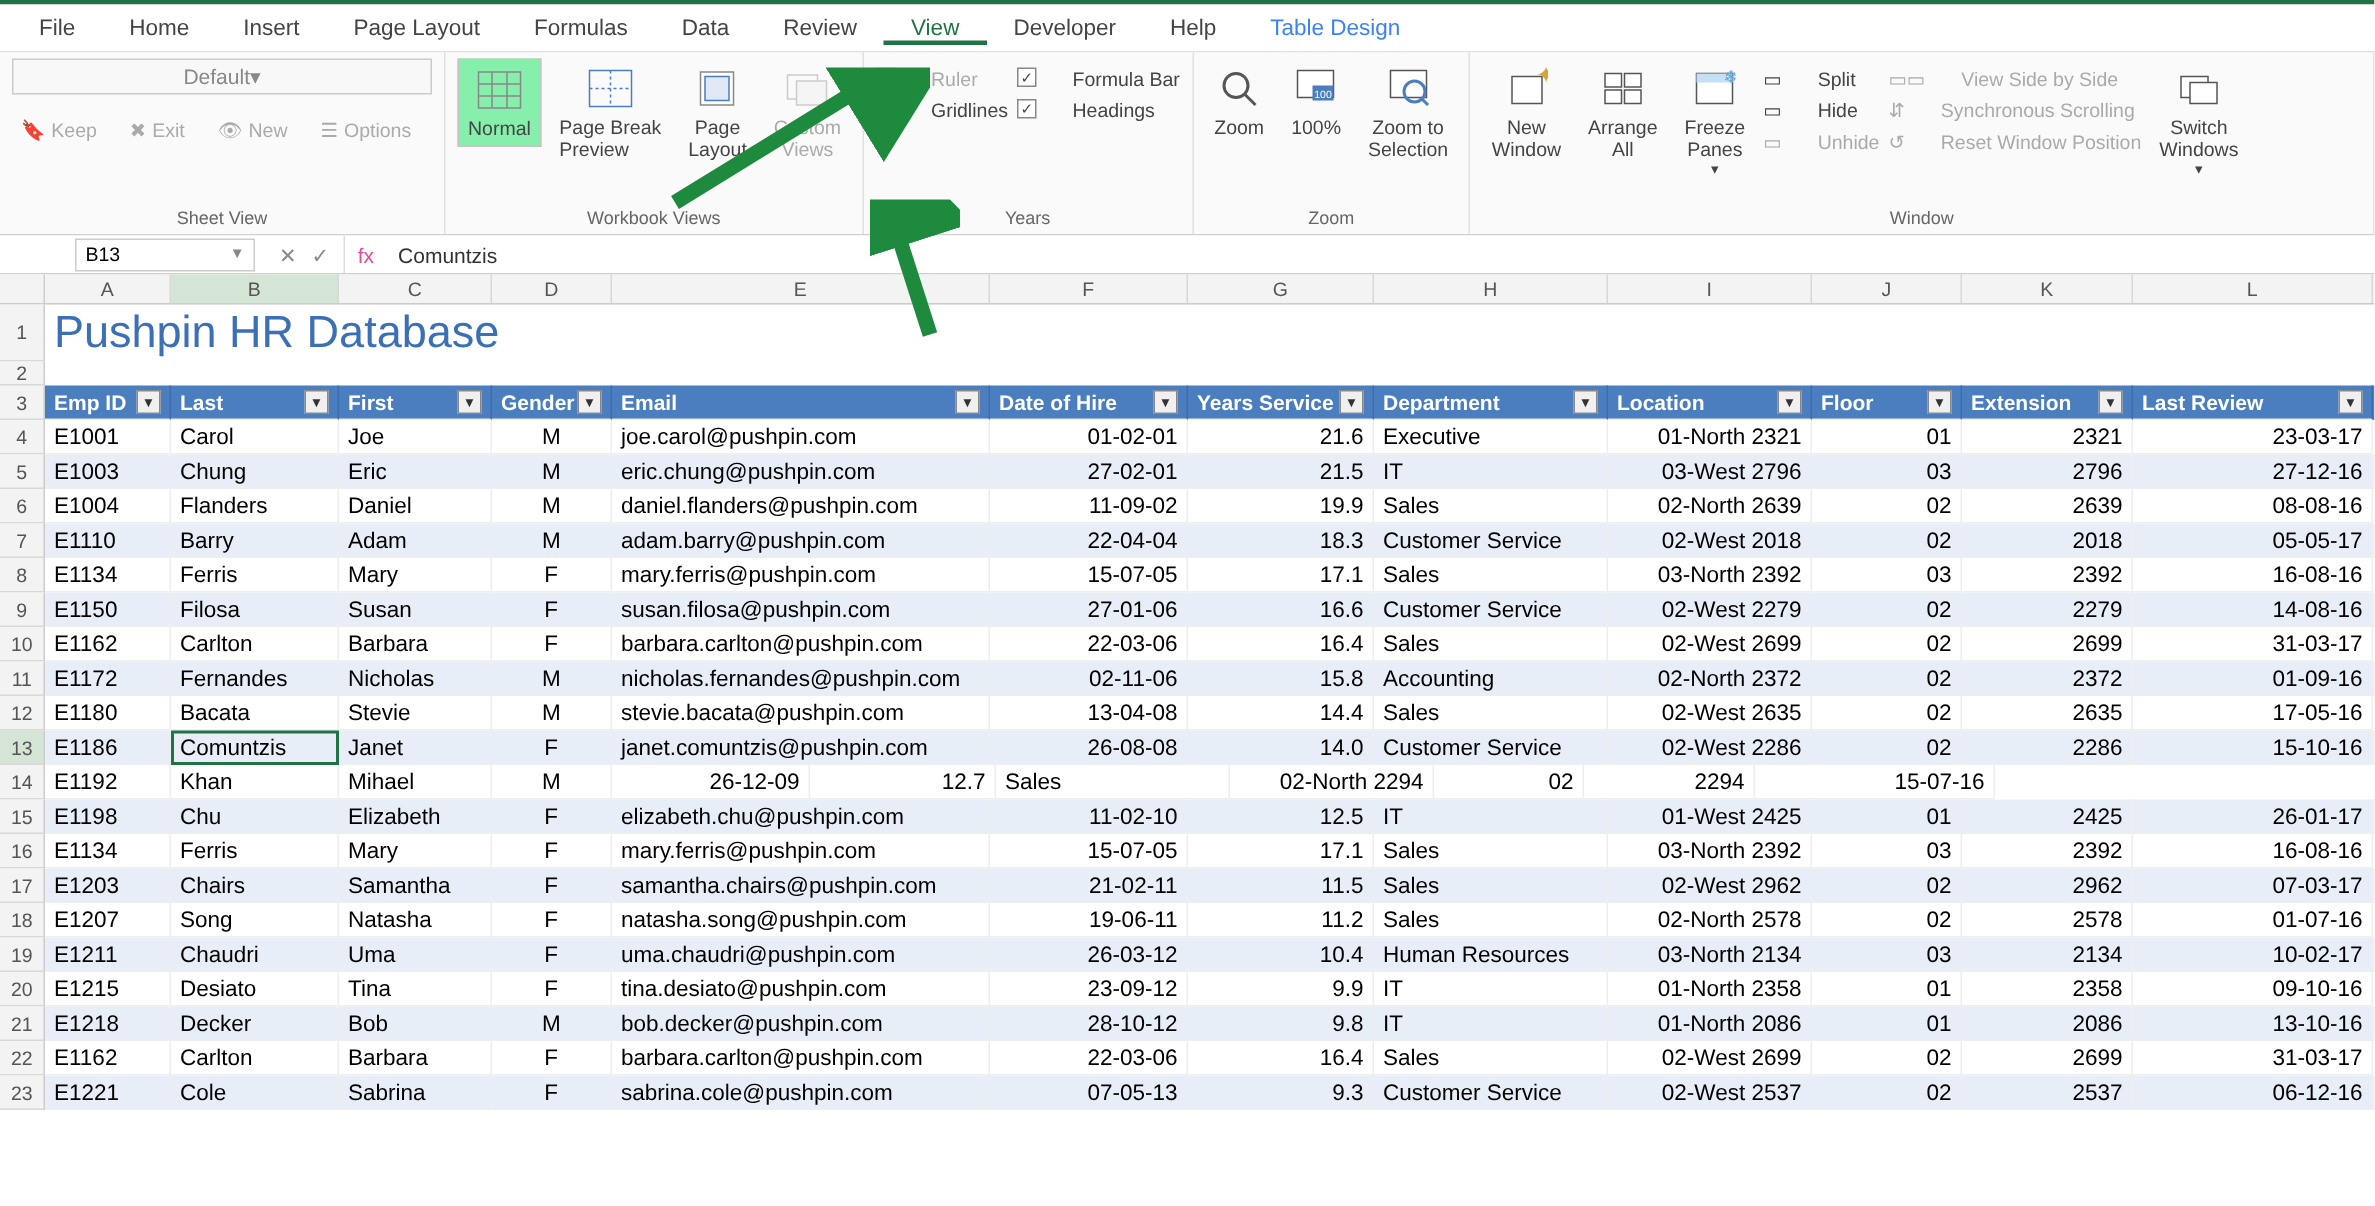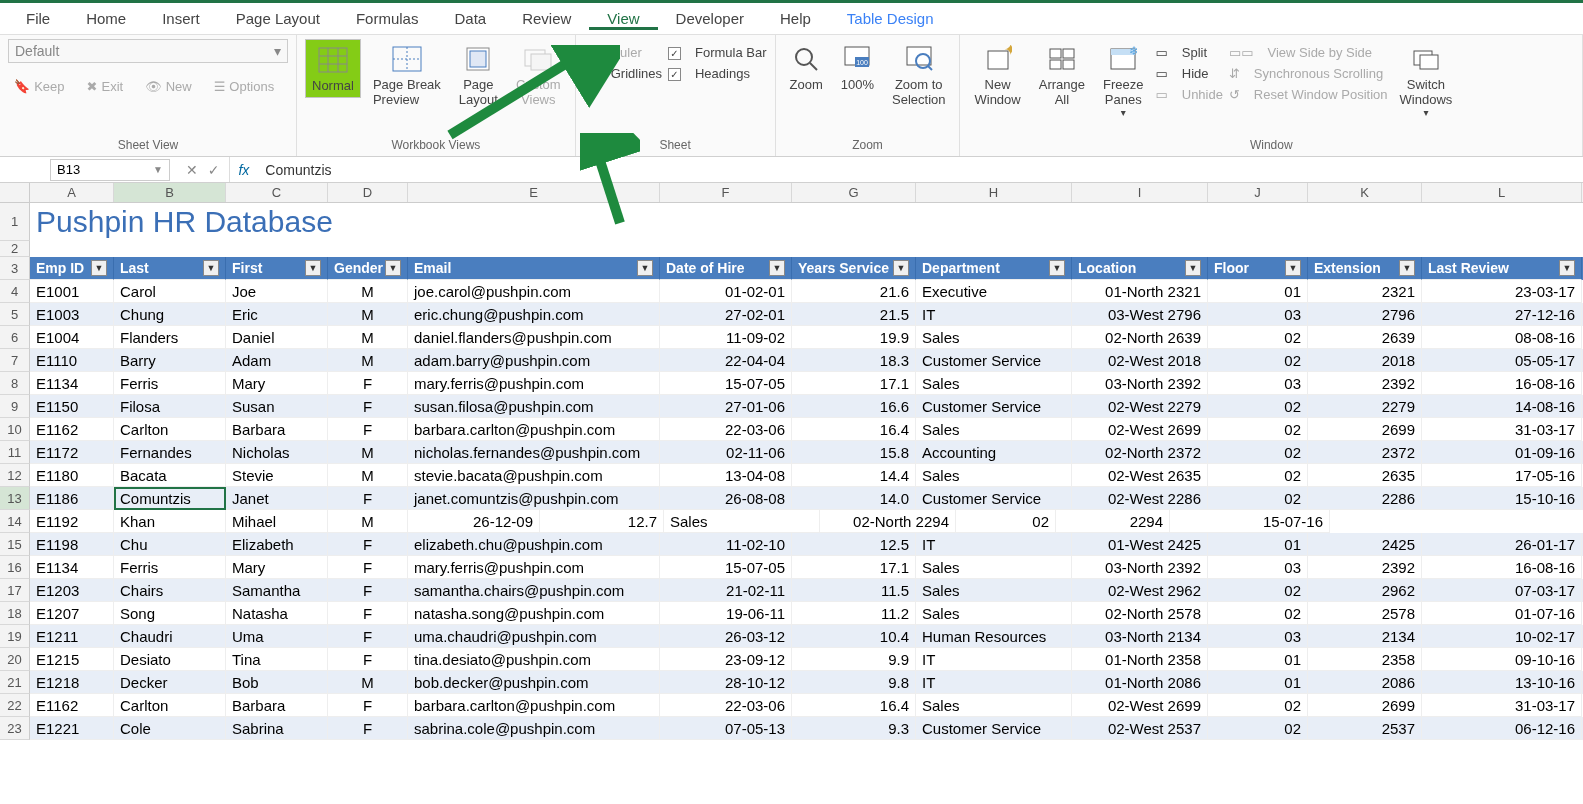--- a/index.html
+++ b/index.html
@@ -12,36 +12,36 @@
   .menubar-item.active { color: #217346; border-bottom: 3px solid #217346; padding-bottom: 0; }
   .menubar-item.tabledesign { color: #3b82f6; }
   
   
   .ribbon { display: flex; background: #fafafa; height: 122px; border-bottom: 1px solid #d0d0d0; }
   .ribbon-group { display: flex; flex-direction: column; padding: 4px 8px 2px 8px; border-right: 1px solid #e0e0e0; }
   .ribbon-group-body { flex: 1; display: flex; align-items: flex-start; gap: 6px; }
   .ribbon-group-label { text-align: center; font-size: 12px; color: #666; padding: 2px 0; }
   .ribbon-btn-lg { display: flex; flex-direction: column; align-items: center; padding: 4px 6px; cursor: pointer; font-size: 13px; color: #444; }
   .ribbon-btn-lg .ico { width: 32px; height: 32px; margin-bottom: 2px; display: flex; align-items: center; justify-content: center; }
-  .ribbon-btn-lg.sel { background: #84cc16; border: 1px solid #c5c5c5; }
+  .ribbon-btn-lg.sel { background: #86efac; border: 1px solid #c5c5c5; }
   .ribbon-btn-lg.dis { color: #aaa; }
   .ribbon-col { display: flex; flex-direction: column; gap: 6px; padding-top: 6px; }
-  .ribbon-check { display: flex; align-items: flex-end; gap: 14px; font-size: 13px; color: #444; cursor: pointer; }
+  .ribbon-check { display: flex; align-items: flex-start; gap: 24px; font-size: 13px; color: #444; cursor: pointer; }
   .ribbon-check.dis { color: #aaa; }
   .cbox { width: 13px; height: 13px; border: 1px solid #888; display: inline-flex; align-items: center; justify-content: center; background: #fff; font-size: 10px; color: #444; }
   .cbox.dis { border-color: #ccc; background: #f5f5f5; color: #bbb; }
   .small-btn { display: flex; align-items: center; gap: 4px; font-size: 13px; color: #aaa; cursor: pointer; padding: 2px 6px; }
-  .sheetview-select { width: 280px; height: 24px; border: 1px solid #ccc; background: #f8f8f8; color: #888; padding: 0 6px; display: flex; align-items: center; justify-content: space-between; margin-bottom: 8px; }
+  .sheetview-select { width: 280px; height: 24px; border: 1px solid #ccc; background: #f8f8f8; color: #888; padding: 0 6px; display: flex; align-items: center; justify-content: center; margin-bottom: 8px; }
   .sheetview-row { display: flex; gap: 10px; }
   
   
   .formula-bar { display: flex; align-items: center; height: 26px; border-bottom: 1px solid #d0d0d0; background: #fff; padding-left: 44px; }
   .name-box { width: 120px; height: 22px; border: 1px solid #ccc; margin: 0 6px; padding: 0 6px; display: flex; align-items: center; justify-content: space-between; font-size: 13px; }
   .fx-btns { display: flex; align-items: center; gap: 10px; padding: 0 10px; color: #888; border-right: 1px solid #ddd; height: 100%; }
-  .fx-label { padding: 0 8px; font-style: italic; color: #0369a1; }
+  .fx-label { padding: 0 8px; color: #ec4899; }
   .formula-input { flex: 1; padding: 0 8px; font-size: 14px; color: #333; }
   
   
   .grid-wrap { position: relative; }
   .col-headers { display: flex; height: 20px; background: #f3f3f3; border-bottom: 1px solid #ccc; }
   .corner { width: 30px; border-right: 1px solid #ccc; background: #f3f3f3; }
   .col-h { text-align: center; font-size: 13px; color: #555; border-right: 1px solid #d8d8d8; display: flex; align-items: center; justify-content: center; }
   .col-h.sel { background: #d5e5d5; }
   .row { display: flex; height: 23px; }
   .row-h { width: 30px; text-align: center; font-size: 13px; color: #555; border-right: 1px solid #ccc; border-bottom: 1px solid #d8d8d8; background: #f3f3f3; display: flex; align-items: center; justify-content: center; }
@@ -186,21 +186,21 @@
         <label class="ribbon-check">
             <span class="cbox">✓</span>
             <span>Formula Bar</span>
           </label>
         <label class="ribbon-check">
             <span class="cbox">✓</span>
             <span>Headings</span>
           </label>
       </div>
     </div>
-    <div class="ribbon-group-label">Sheet</div>
+    <div class="ribbon-group-label">Years</div>
   </div>
 
   <div class="ribbon-group">
     <div class="ribbon-group-body">
       <div class="ribbon-btn-lg">
           <div class="ico">
             <svg width="28" height="28">
               <circle cx="12" cy="12" r="8" fill="none" stroke="#555" stroke-width="2"></circle>
               <line x1="18" y1="18" x2="25" y2="25" stroke="#555" stroke-width="2"></line>
             </svg>

